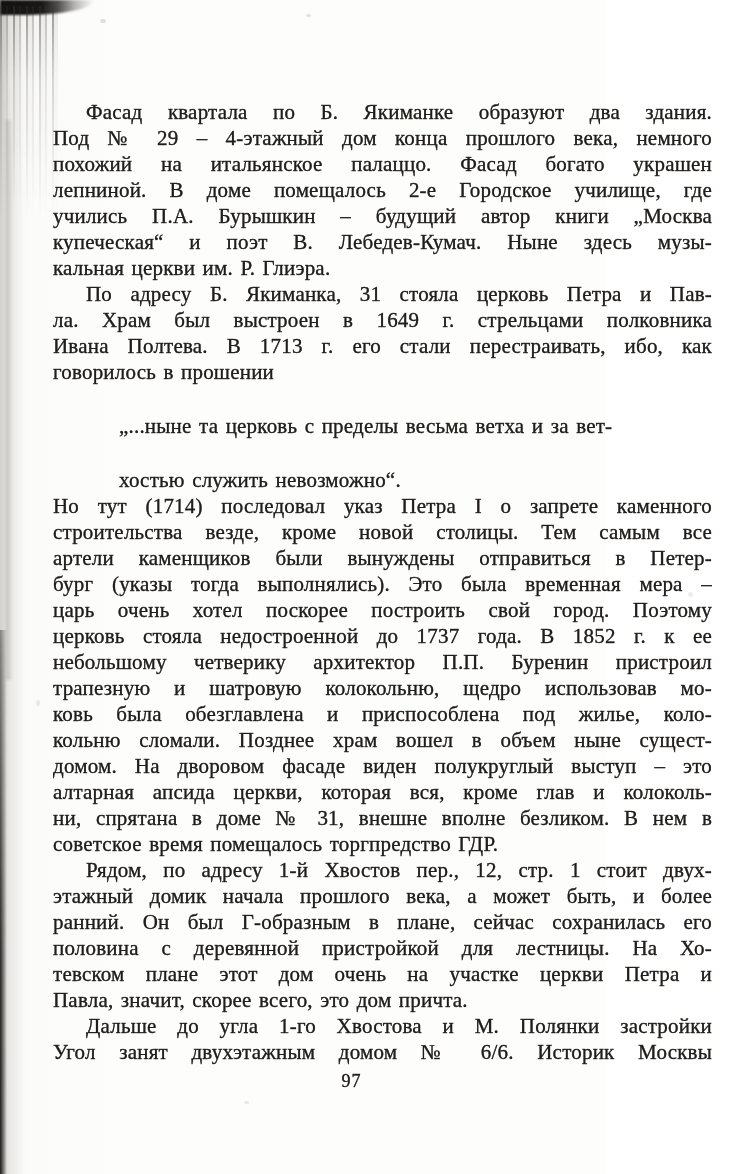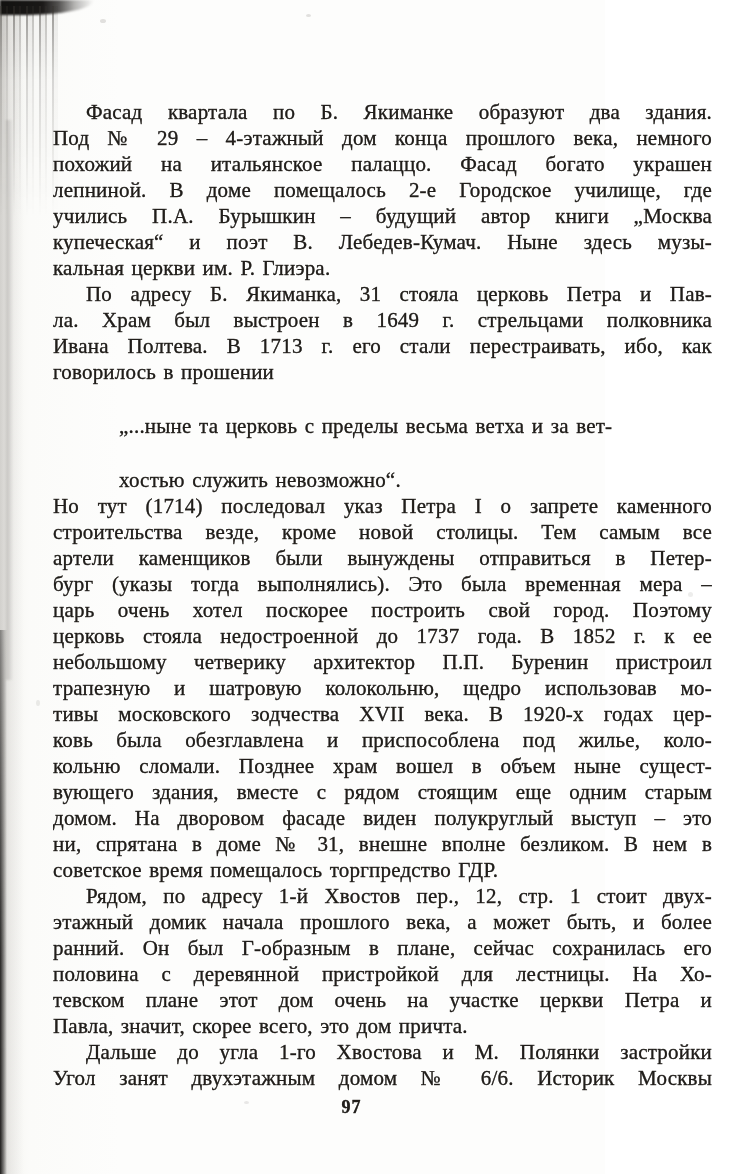--- a/index.html
+++ b/index.html
@@ -80,21 +80,20 @@
   }
   .line.indent { padding-left: 33px; }
   .line.quote  { padding-left: 66px; margin-top: 28px; }
   .page-number {
     margin-top: 3px;
     text-align: center;
     position: relative;
     left: -31px;
     font-size: 18px;
     letter-spacing: 1px;
-    font-weight: bold;
   }
 </style>
 </head>
 <body>
 
 <div class="scan-page">
 
   <div class="gutter-shadow"></div>
   <div class="corner-blob"></div>
   <div class="corner-streaks"></div>
@@ -122,25 +121,24 @@
         <div class="line quote">„...ныне та церковь с пределы весьма ветха и за вет-</div>
         <div class="line quote">хостью служить невозможно“.</div>
         <div class="line fill">Но тут (1714) последовал указ Петра I о запрете каменного</div>
         <div class="line fill">строительства везде, кроме новой столицы. Тем самым все</div>
         <div class="line fill">артели каменщиков были вынуждены отправиться в Петер-</div>
         <div class="line fill">бург (указы тогда выполнялись). Это была временная мера –</div>
         <div class="line fill">царь очень хотел поскорее построить свой город. Поэтому</div>
         <div class="line fill">церковь стояла недостроенной до 1737 года. В 1852 г. к ее</div>
         <div class="line fill">небольшому четверику архитектор П.П. Буренин пристроил</div>
         <div class="line fill">трапезную и шатровую колокольню, щедро использовав мо-</div>
-        <div class="line fill">тивы московского зодчества XVII века. В 1920-х годах цер-</div>
         <div class="line fill">ковь была обезглавлена и приспособлена под жилье, коло-</div>
         <div class="line fill">кольню сломали. Позднее храм вошел в объем ныне сущест-</div>
-        <div class="line fill">вующего здания, вместе с рядом стоящим еще одним старым</div>
         <div class="line fill">домом. На дворовом фасаде виден полукруглый выступ – это</div>
+        <div class="line fill">алтарная апсида церкви, которая вся, кроме глав и колоколь-</div>
         <div class="line fill">ни, спрятана в доме № 31, внешне вполне безликом. В нем в</div>
         <div class="line">советское время помещалось торгпредство ГДР.</div>
         <div class="line fill indent">Рядом, по адресу 1-й Хвостов пер., 12, стр. 1 стоит двух-</div>
         <div class="line fill">этажный домик начала прошлого века, а может быть, и более</div>
         <div class="line fill">ранний. Он был Г-образным в плане, сейчас сохранилась его</div>
         <div class="line fill">половина с деревянной пристройкой для лестницы. На Хо-</div>
         <div class="line fill">тевском плане этот дом очень на участке церкви Петра и</div>
         <div class="line">Павла, значит, скорее всего, это дом причта.</div>
         <div class="line fill indent">Дальше до угла 1-го Хвостова и М. Полянки застройки</div>
         <div class="line fill">Угол занят двухэтажным домом № 6/6. Историк Москвы</div>

